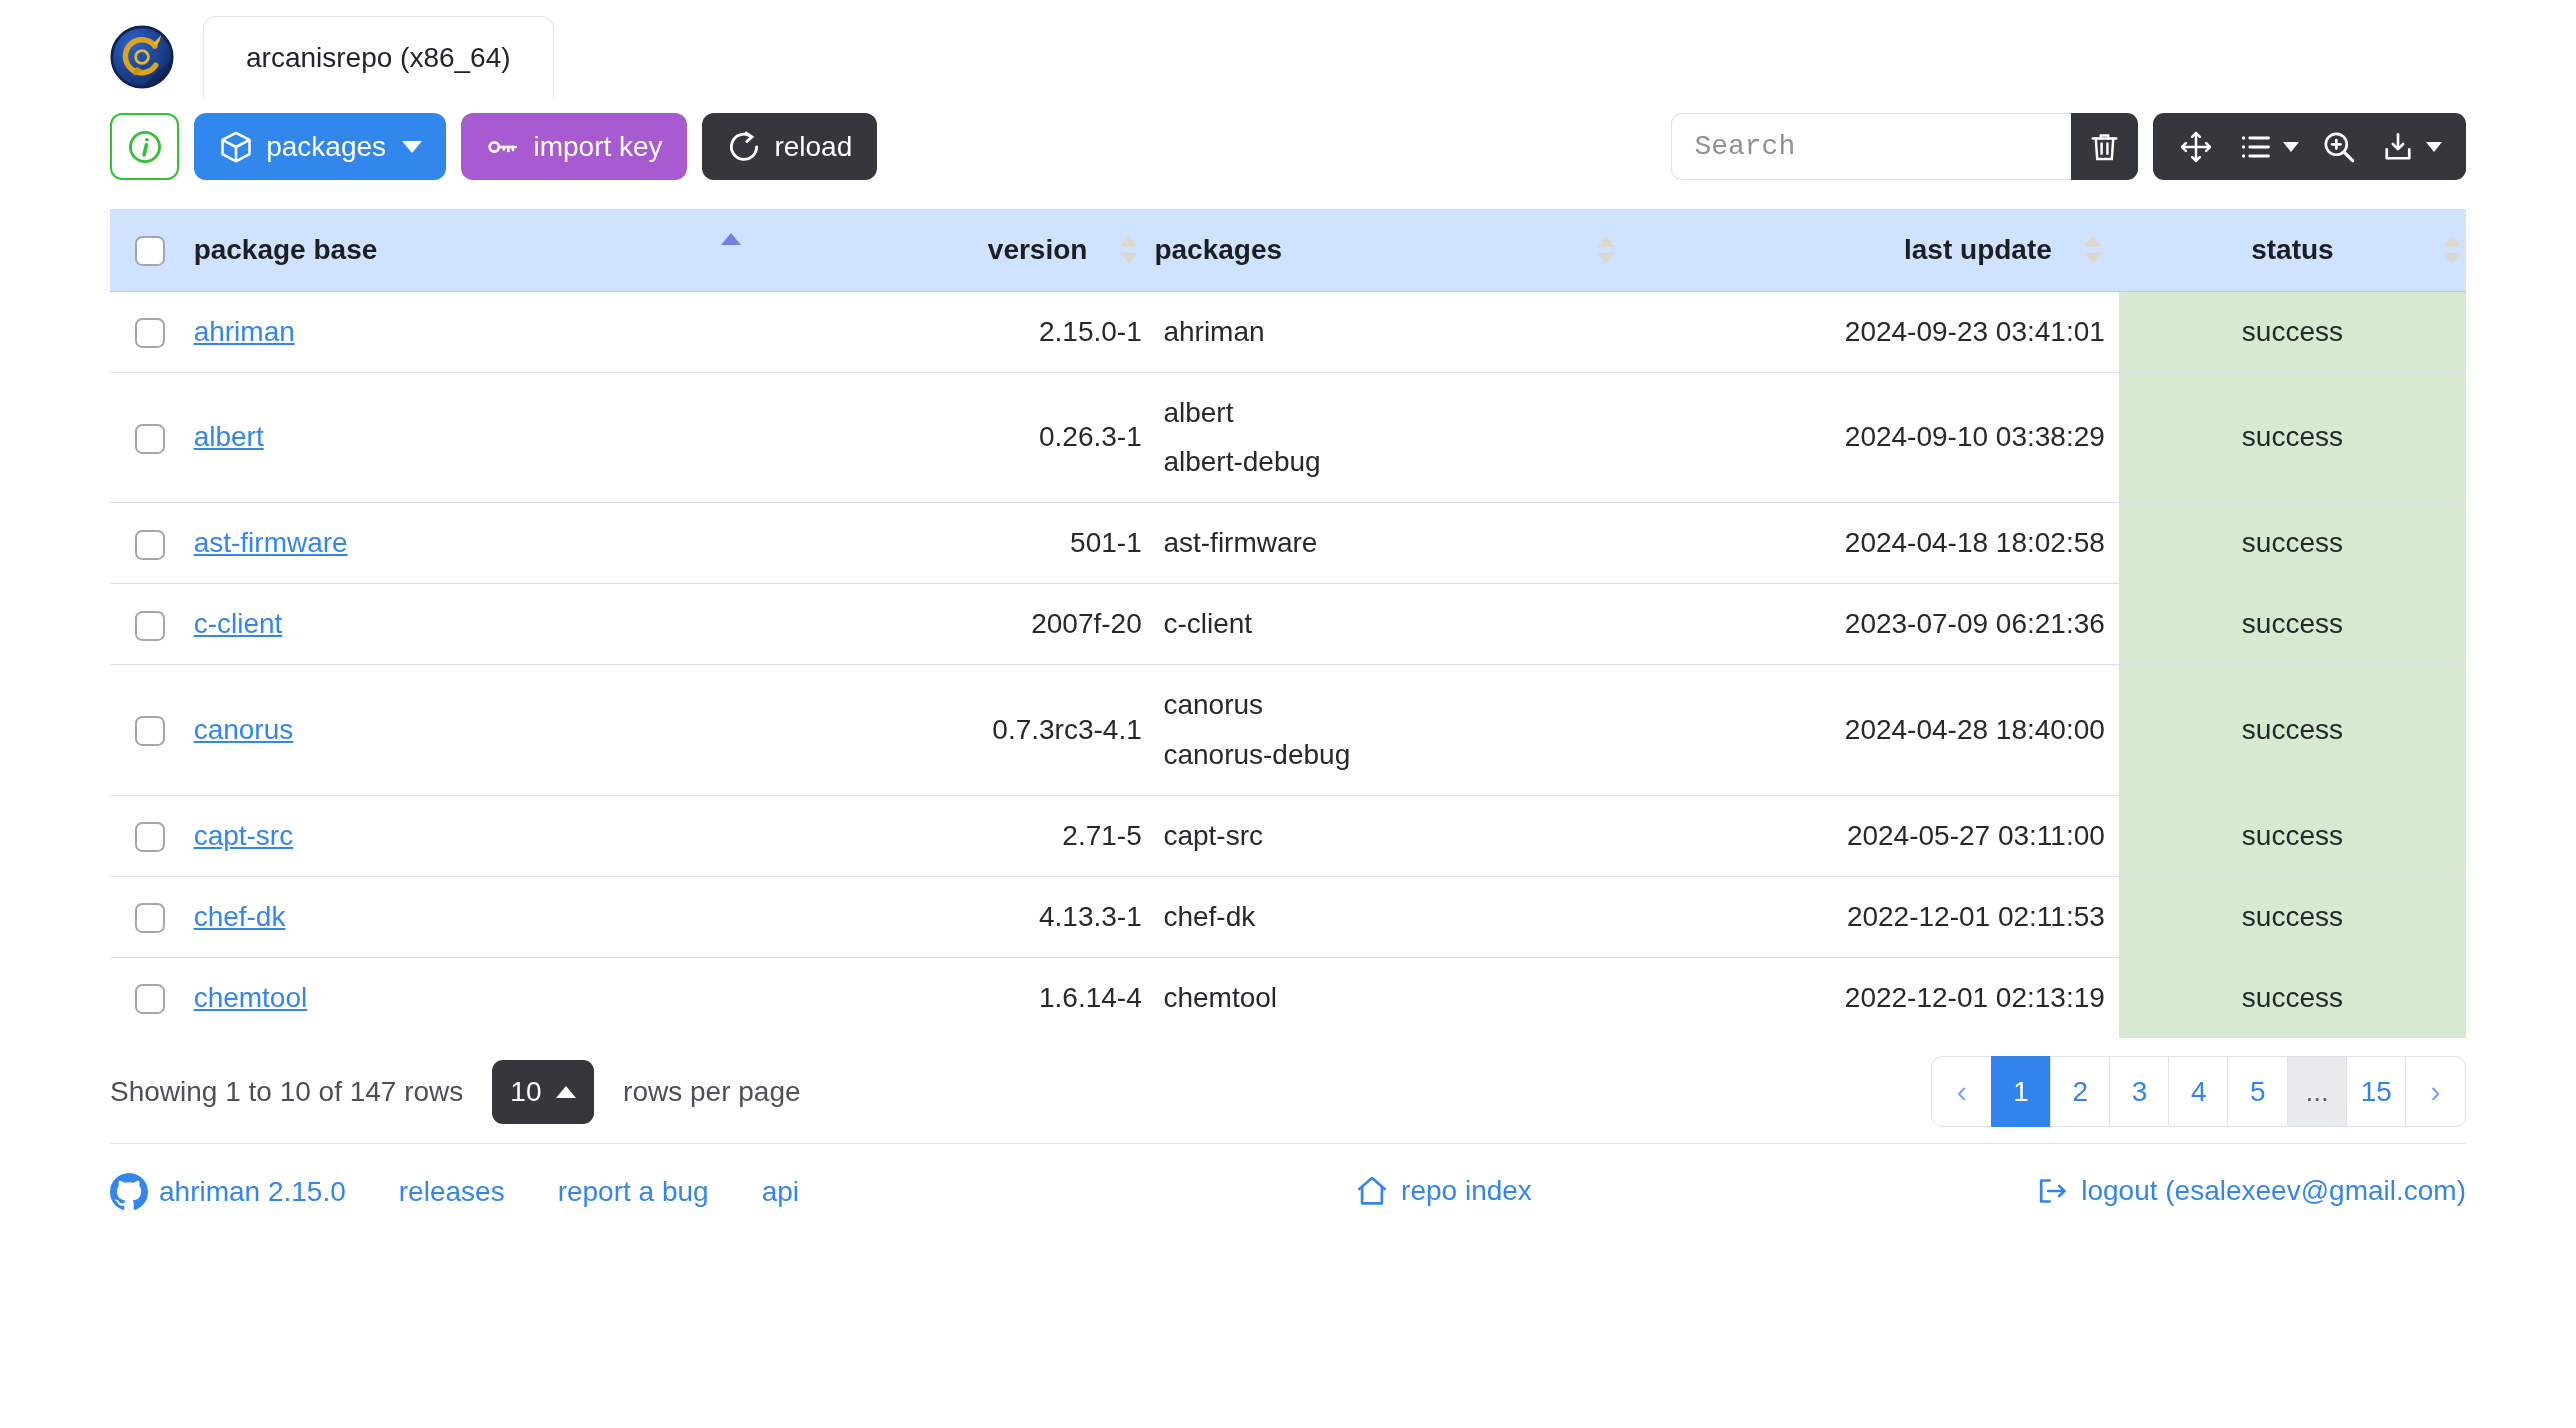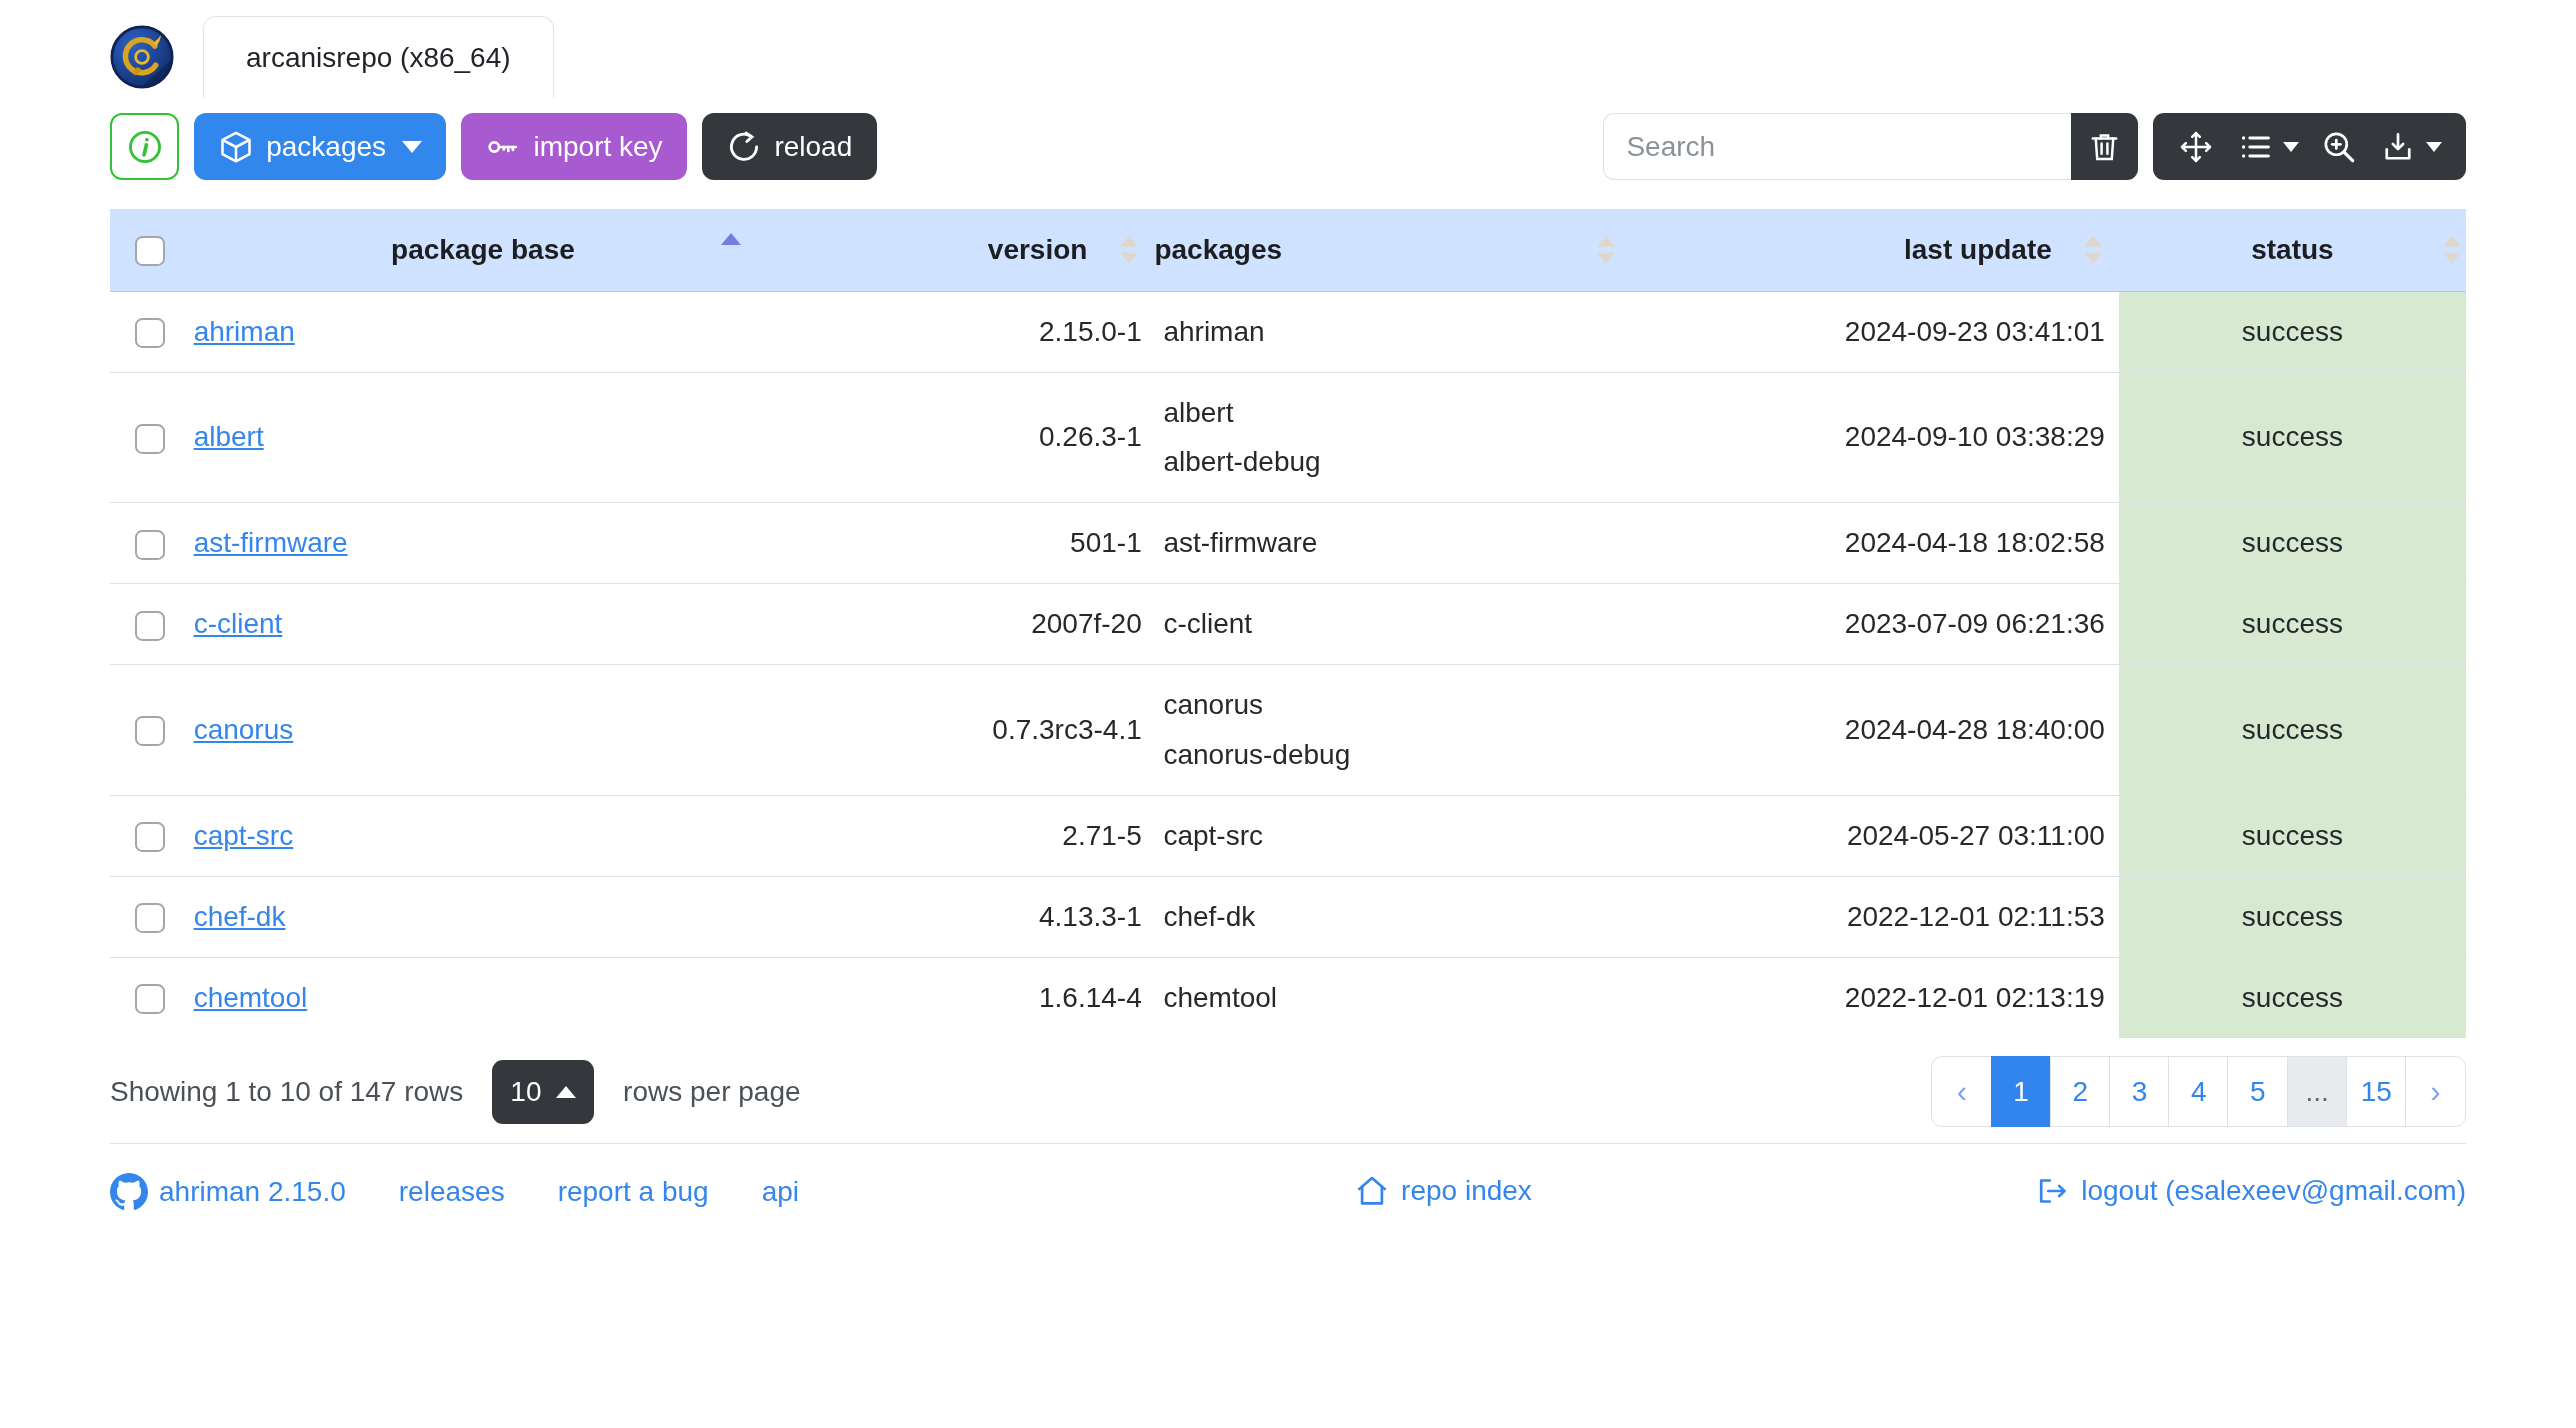--- a/index.html
+++ b/index.html
@@ -23,36 +23,36 @@
     border:2.7px solid #35c135; }
   .btn-blue { background:#3287ec; }
   .btn-purple { background:#a85ad0; }
   .btn-dark { background:#34383c; }
   .caret-down { width:0; height:0; border-left:10px solid transparent;
     border-right:10px solid transparent; border-top:12px solid #fff; margin-left:3.6px; }
   .caret-up { width:0; height:0; border-left:10px solid transparent;
     border-right:10px solid transparent; border-bottom:12px solid #fff; margin-left:3.6px; }
   .toolbar-right { margin-left:auto; display:flex; align-items:center; }
   .search-group { display:flex; }
-  .search-input { width:468px; height:67px; border:1.8px solid #dee2e6; border-right:none;
+  .search-input { width:400px; height:67px; border:1.8px solid #dee2e6; border-right:none;
     border-radius:11px 0 0 11px; font-size:28px; padding:0 22px; color:#3b82f6; outline:none;
-    font-family:Liberation Sans, sans-serif; }
+    font-family:Liberation Mono, monospace; }
   .search-input::placeholder { color:#8a9198; }
   .btn-trash { width:67px; justify-content:center; padding:0; border-radius:0 11px 11px 0; }
   .icon-group { margin-left:14.6px; width:313px; height:67px; background:#34383c;
     border-radius:11px; display:flex; align-items:center; justify-content:space-around;
     padding:0 12.7px; }
   .icon-group .igi { display:flex; align-items:center; gap:6.4px; cursor:pointer; }
   .icon-group .caret-down { border-left-width:8.2px; border-right-width:8.2px; border-top-width:10px; }
 
   
   table { border-collapse:collapse; table-layout:fixed; width:2356px; margin-top:29px; }
   thead th { background:#cfe2ff; height:82px; font-size:28px; font-weight:bold;
     color:#1c1e21; text-align:left; position:relative; border-bottom:1.8px solid #b9c9e0; }
-  th.h-check { width:80px; } th.h-base { width:582px;text-align:center; } th.h-ver { width:382px; }
+  th.h-check { width:80px; } th.h-base { width:582px; } th.h-ver { width:382px; }
   th.h-pkgs { width:482px; } th.h-date { width:482px; } th.h-status { width:347px; }
   th.h-base { padding-left:3.6px; }
   th.h-ver, th.h-date { text-align:right; padding-right:67px; }
   th.h-status { text-align:center; }
   .sort-both { position:absolute; top:50%; transform:translateY(-50%);
     display:flex; flex-direction:column; gap:6.4px; }
   .t-up { width:0; height:0; border-left:9px solid transparent; border-right:9px solid transparent;
     border-bottom:11px solid #ded8cc; }
   .t-down { width:0; height:0; border-left:9px solid transparent; border-right:9px solid transparent;
     border-top:11px solid #ded8cc; }

